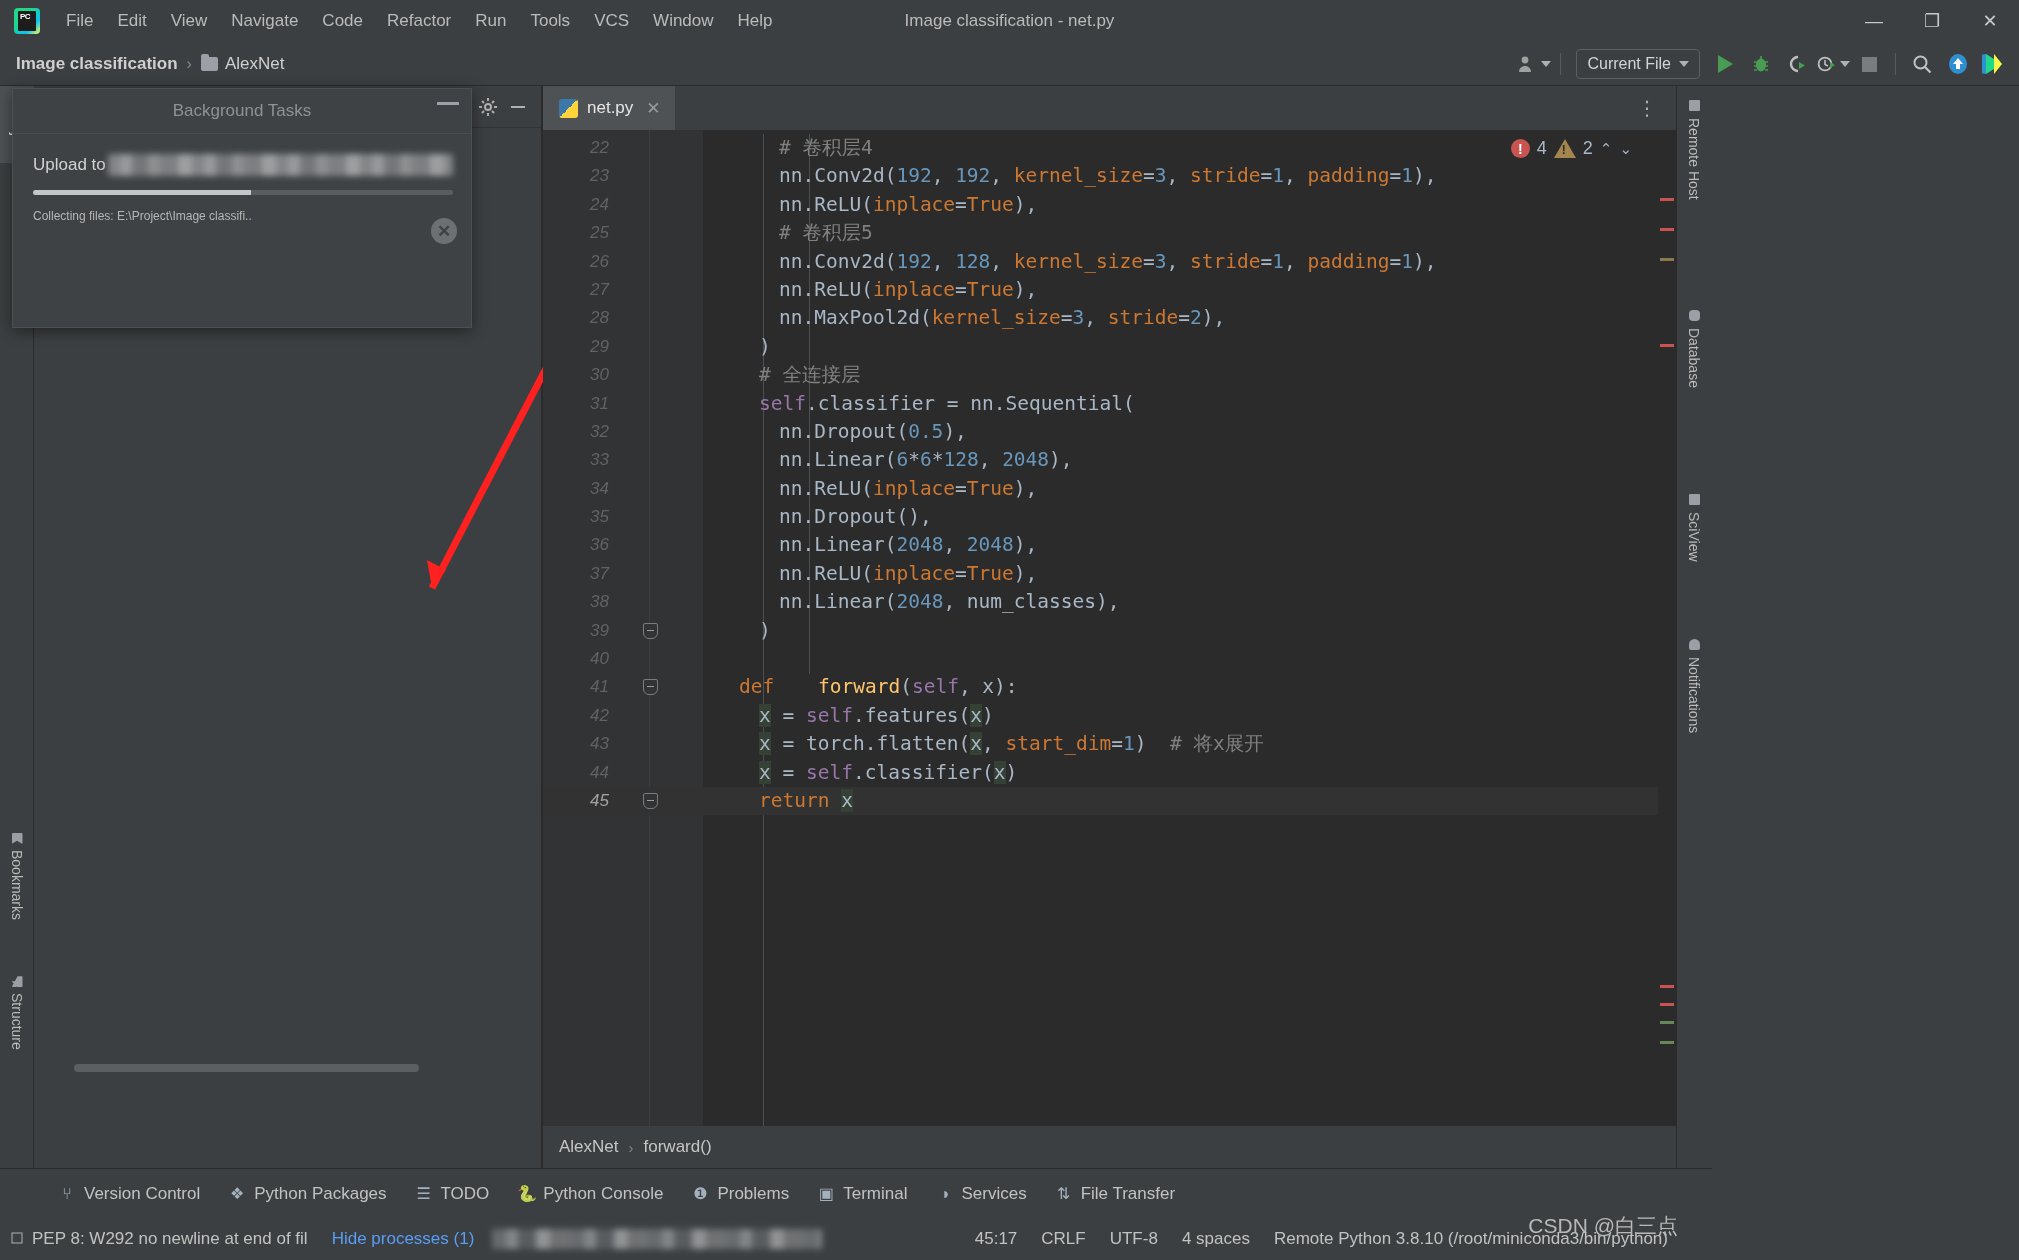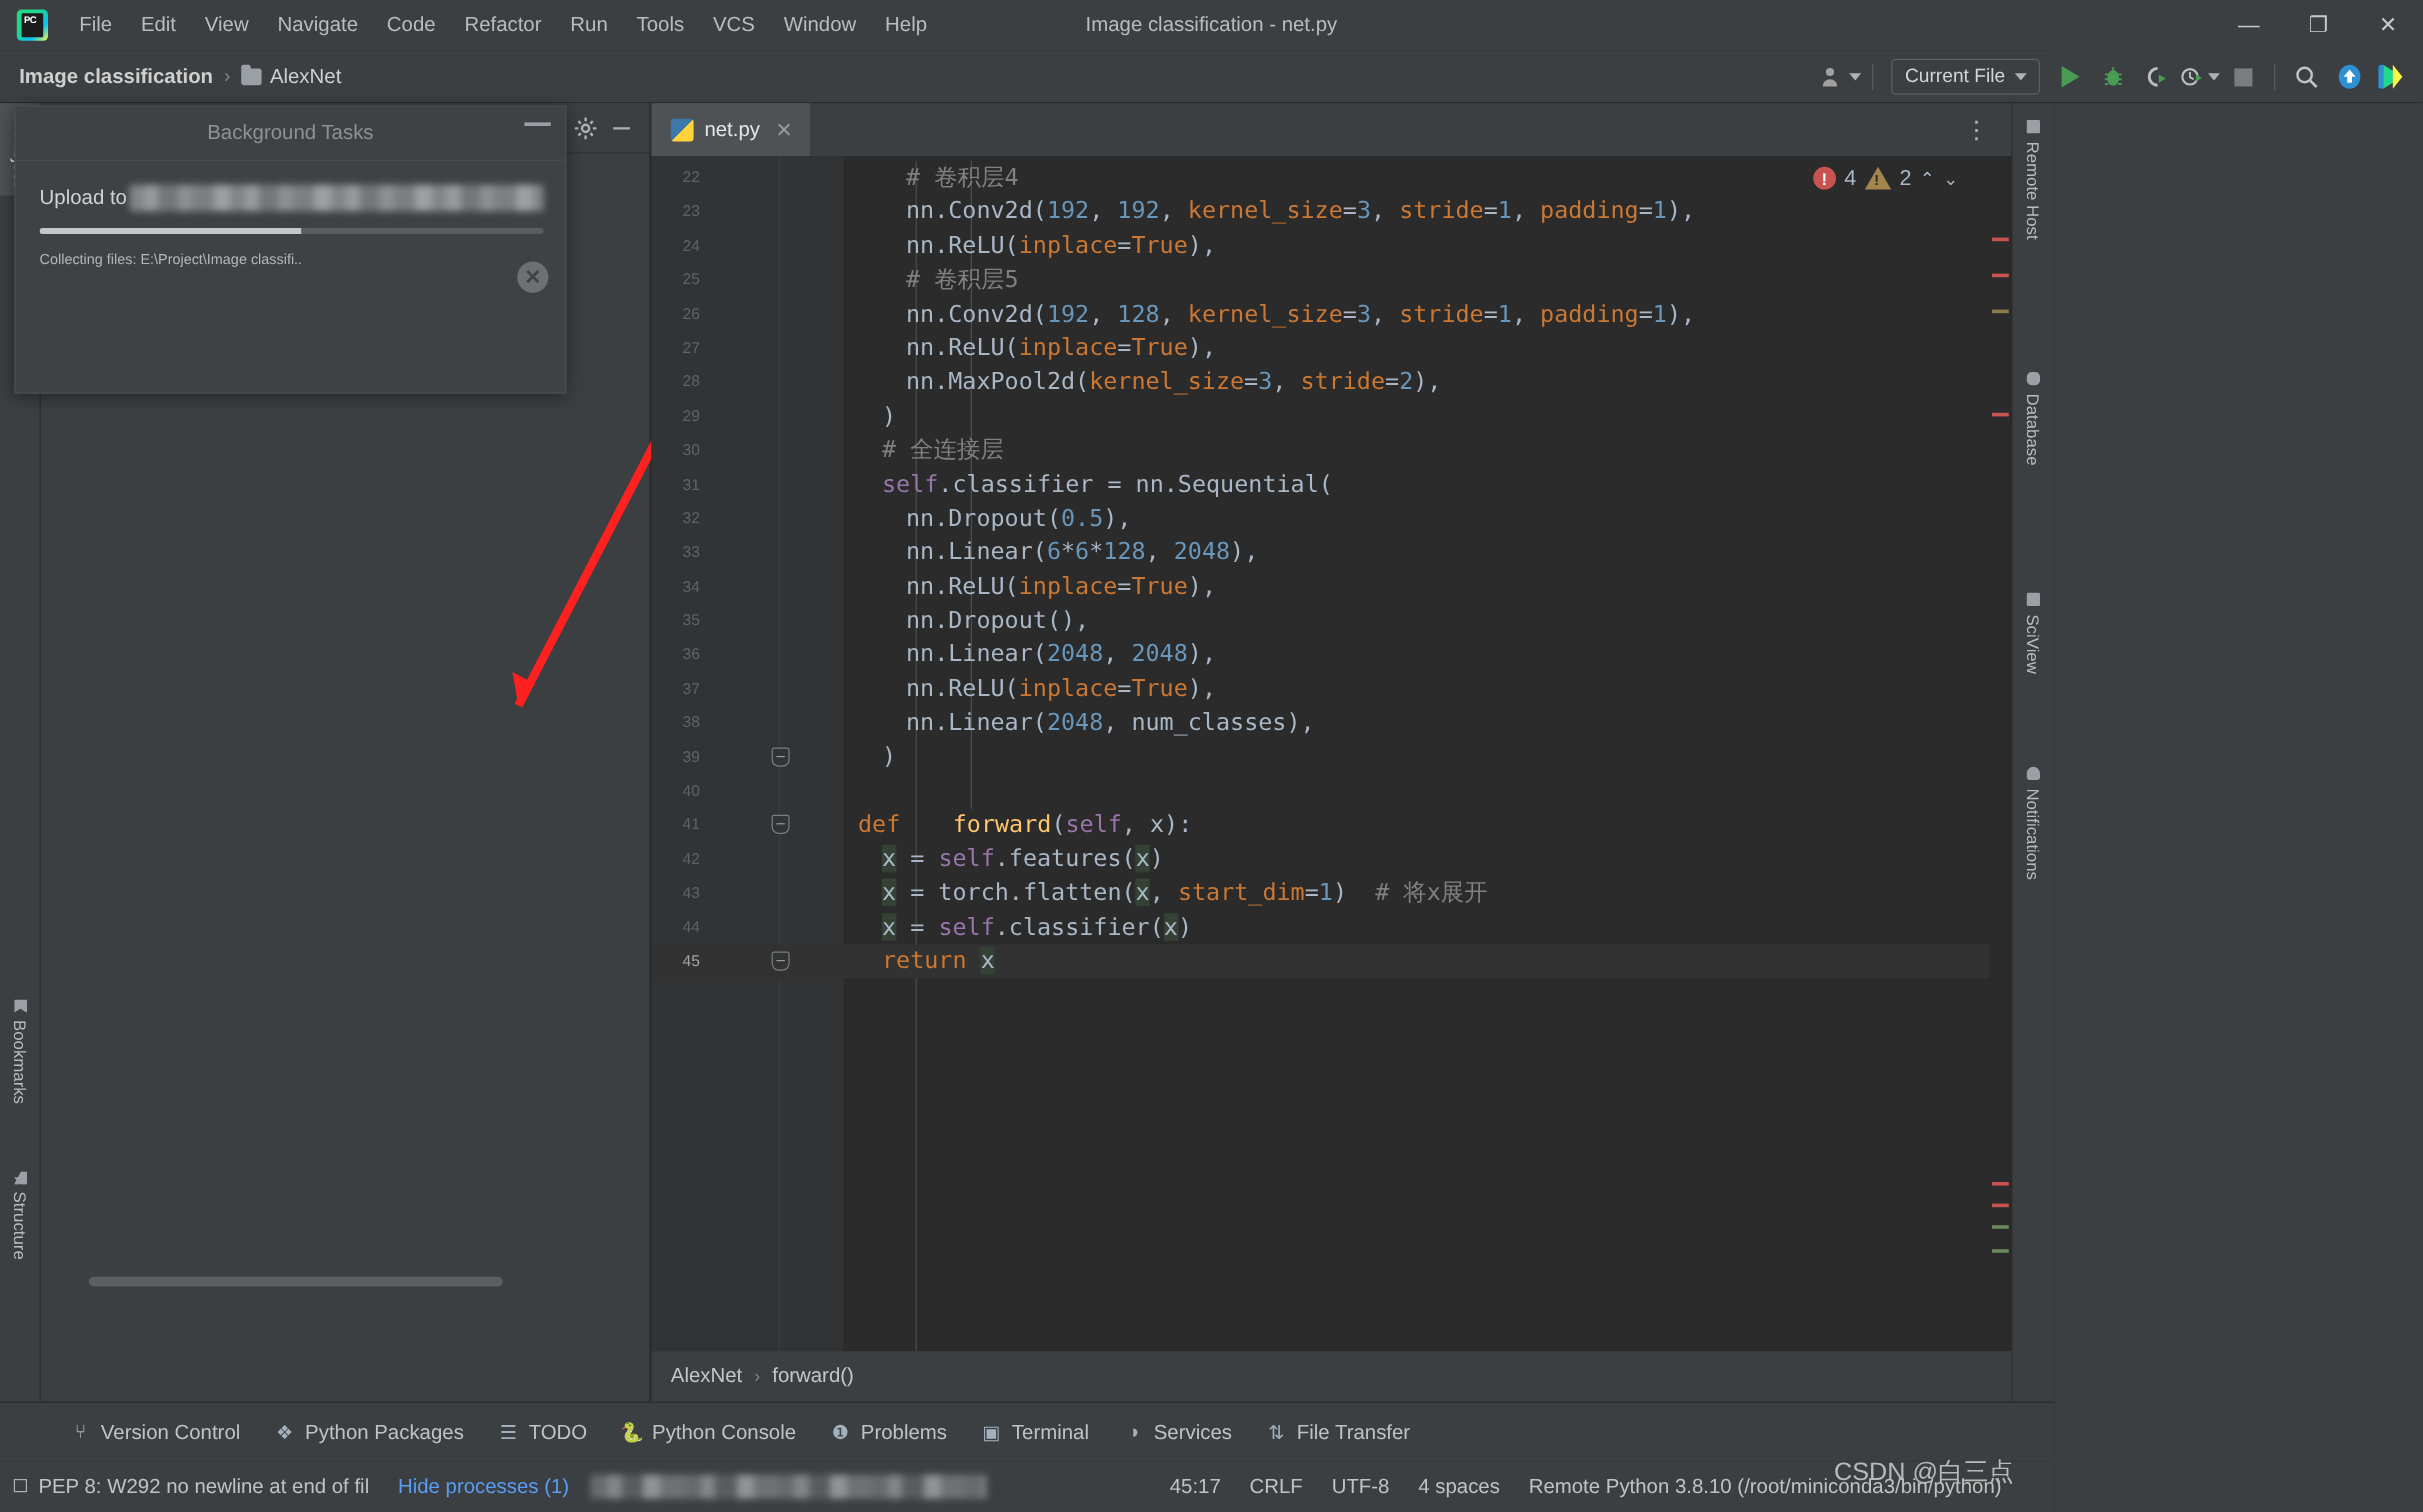--- a/index.html
+++ b/index.html
@@ -192,24 +192,24 @@
     position:absolute; left:0; top:0; bottom:0; width: 160px; background:#313335;
   }
   .gutter .fold-col { position:absolute; left:106px; top:0; bottom:0; width:1px; background:#3b3e40; }
   .code-lines {
     position:absolute; left:0; top:0; right:0; bottom:0;
     font-family: "DejaVu Sans Mono", monospace; font-size: 19.5px; line-height: 28.4px;
     padding-top: 4px;
   }
   .cl { position:relative; height: 28.4px; white-space: pre; }
   .cl .ln {
-    position:absolute; left:0; width: 66px; text-align:center;
-    color:#606366; font-family:"Liberation Sans",sans-serif; font-size:13px;
-  }
-  .cl .txt { position:absolute; left:152px; }
+    position:absolute; left:0; width: 66px; text-align:right;
+    color:#606366; font-family:"Liberation Sans",sans-serif; font-size:17px;font-style:italic;
+  }
+  .cl .txt { position:absolute; left:176px; }
   .cl.cur { background:#323232; }
   .cl.cur .ln { color:#a4a3a3; }
   .fold-mark {
     position:absolute; left:100px; top:6px; width:15px; height:16px;
     border:1px solid #7a7d7f; border-radius:2px 2px 6px 6px; background:#313335;
   }
   .fold-mark::after{content:"";position:absolute;left:3px;top:6px;width:7px;height:1px;background:#9a9a9a;}
   .ind { position:absolute; top:0; bottom:0; width:1px; background:#4b4f51; }
 
   

